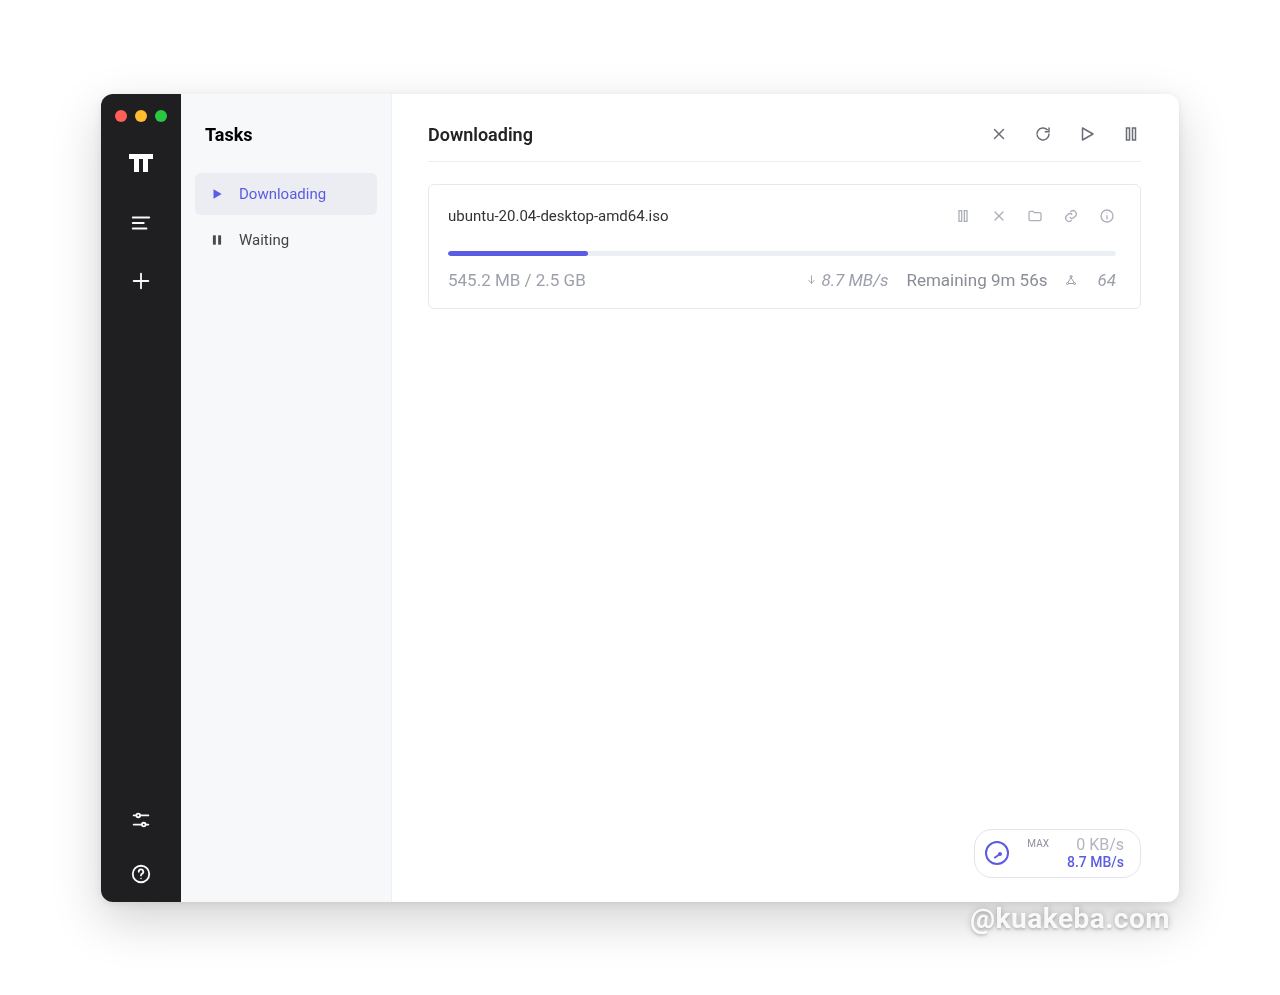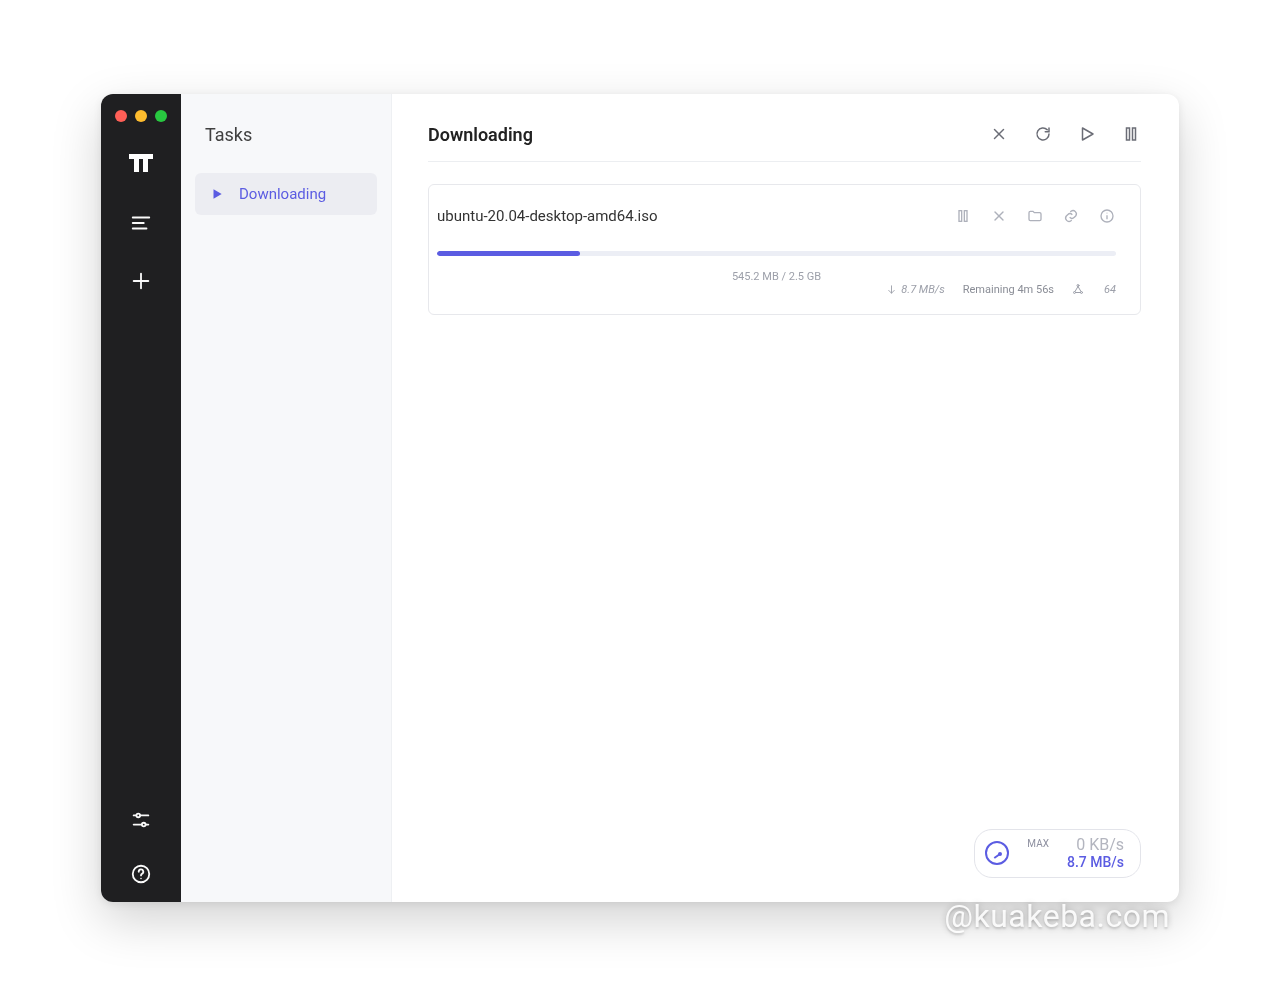--- a/index.html
+++ b/index.html
@@ -56,22 +56,22 @@
 
   
   .sidebar {
     width: 211px;
     background: #f7f8fa;
     border-right: 1px solid #eef0f3;
     padding: 30px 14px 14px 14px;
   }
   .sidebar h1 {
     font-size: 18px;
-    font-weight: 400;
-    color: #404040;
+    font-weight: 700;
+    color: #000000;
     margin: 0 0 28px 10px;
   }
   .side-item {
     display:flex;
     align-items:center;
     gap: 14px;
     padding: 12px 14px;
     border-radius: 6px;
     color:#444;
     font-size:15px;
@@ -108,21 +108,21 @@
     color:#222;
   }
   .header-actions { display:flex; gap: 24px; align-items:center; }
   .hact { width:20px; height:20px; color:#6b6d76; cursor:pointer; display:flex; align-items:center; justify-content:center; }
   .hact svg { stroke:#6b6d76; }
 
   
   .task {
     border:1px solid #e7e8ec;
     border-radius:6px;
-    padding: 22px 24px 18px 8px;
+    padding: 22px 24px 18px 19px;
     background:#fff;
   }
   .task-row1 { display:flex; align-items:center; justify-content:space-between; }
   .task-name { font-size:15px; color:#333; }
   .task-actions { display:flex; gap:18px; align-items:center; }
   .tact { width:18px; height:18px; color:#aeb1bb; cursor:pointer; display:flex; align-items:center; justify-content:center; }
   .tact svg { stroke:#aeb1bb; }
   .progress {
     height:5px;
     background:#eceef5;
@@ -131,23 +131,22 @@
     overflow:hidden;
   }
   .progress-bar {
     height:100%;
     background:#5b5ce2;
     border-radius:3px;
   }
   .task-meta {
     display:flex;
     align-items:center;
-    font-size:11px;
+    font-size:17px;
     color:#9da0aa;
-    flex-direction:column;
   }
   .task-meta .m-left { }
   .task-meta .m-right { margin-left:auto; display:flex; gap:18px; align-items:center; font-style: italic; }
   .task-meta .m-right .rem { font-style: normal; color:#8a8d96; }
   .task-meta .m-right .peers { display:flex; align-items:center; gap:20px; }
   .task-meta .m-right .peers svg { stroke:#9da0aa; }
   .task-meta .speed { display:flex; align-items:center; gap:4px; }
 
   
   .speed-widget {
@@ -186,22 +185,22 @@
   }
   .speed-widget .txt { display:flex; flex-direction:column; align-items:flex-end; line-height:1.15; }
   .speed-widget .txt .up { font-size:16px; color:#b3b5bf; }
   .speed-widget .txt .down { font-size:14px; color:#5b5ce2; font-weight:500; }
   .speed-widget .max { font-size:10px; color:#8e90a0; align-self:flex-start; margin-top:2px; }
 
   .watermark {
     position:absolute;
     right:110px;
     bottom:60px;
-    font-size:32px;
-    font-weight:400;
+    font-size:28px;
+    font-weight:700;
     color:rgba(255,255,255,0.9);
     text-shadow: 0 0 6px rgba(0,0,0,0.25), 0 2px 2px rgba(0,0,0,0.12);
     letter-spacing:0.5px;
     pointer-events:none;
   }
 </style>
 </head>
 <body>
 
 <div class="window">
@@ -256,20 +255,29 @@
 
     <div class="side-item active">
       <span class="sicon">
         <svg width="14" height="14" viewBox="0 0 24 24">
             <path d="M6 4 L20 12 L6 20 Z"></path>
           </svg>
       </span>
       <span>Downloading</span>
     </div>
 
+    <div class="side-item">
+      <span class="sicon">
+        <svg width="14" height="14" viewBox="0 0 24 24">
+            <rect x="5" y="4" width="5" height="16"></rect>
+            <rect x="14" y="4" width="5" height="16"></rect>
+          </svg>
+      </span>
+      <span>Waiting</span>
+    </div>
 
   </div>
 
   <div class="main">
     <div class="main-header">
       <h2>Downloading</h2>
       <div class="header-actions">
         <div class="hact">
           <svg width="18" height="18" viewBox="0 0 24 24" fill="none" stroke-width="2" stroke-linecap="round">
               <line x1="6" y1="6" x2="18" y2="18"></line>
@@ -338,21 +346,21 @@
       <div class="task-meta">
         <div class="m-left">545.2 MB / 2.5 GB</div>
         <div class="m-right">
           <span class="speed">
             <svg width="11" height="11" viewBox="0 0 24 24" fill="none" stroke="#9da0aa" stroke-width="2" stroke-linecap="round">
                 <line x1="12" y1="4" x2="12" y2="20"></line>
                 <polyline points="6 14 12 20 18 14"></polyline>
               </svg>
             <span>8.7 MB/s</span>
           </span>
-          <span class="rem">Remaining 4m 56s</span>
+          <span class="rem">Remaining 9m 56s</span>
           <span class="peers">
             <svg width="12" height="12" viewBox="0 0 24 24" fill="none" stroke-width="2" stroke-linecap="round">
                 <circle cx="12" cy="5" r="2"></circle>
                 <circle cx="5" cy="19" r="2"></circle>
                 <circle cx="19" cy="19" r="2"></circle>
                 <line x1="12" y1="7" x2="6" y2="17"></line>
                 <line x1="12" y1="7" x2="18" y2="17"></line>
                 <line x1="7" y1="19" x2="17" y2="19"></line>
               </svg>
             <span>64</span>

